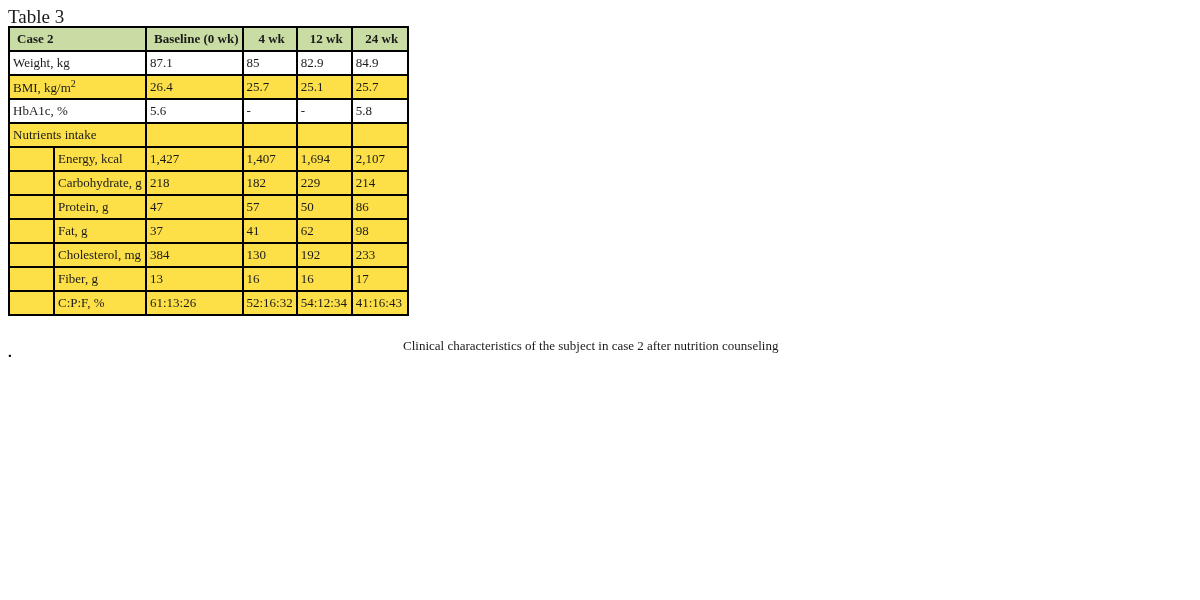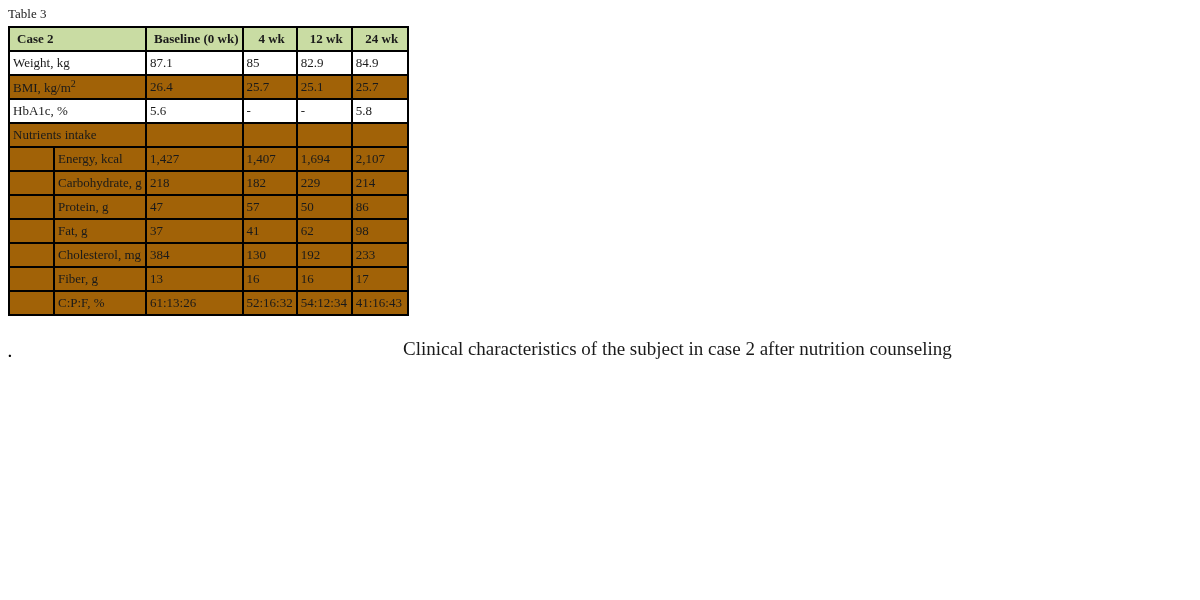--- a/index.html
+++ b/index.html
@@ -6,21 +6,21 @@
     margin: 0; padding: 0;
     width: 1200px; height: 600px;
     background: #ffffff;
     font-family: "Liberation Serif", "DejaVu Serif", serif;
     position: relative;
     overflow: hidden;
   }
   .table-label {
     position: absolute;
     left: 8px; top: 6px;
-    font-size: 13px;
+    font-size: 19px;
     color: #1a1a1a;
   }
   table.case-table {
     position: absolute;
     left: 8px; top: 26px;
     border-collapse: collapse;
     table-layout: fixed;
   }
   table.case-table td, table.case-table th {
     border: 2px solid #000000;
@@ -33,30 +33,30 @@
     white-space: nowrap;
   }
   table.case-table th {
     background: #c9dca3;
     font-weight: bold;
     padding-left: 7px;
   }
   th.case-head { text-align: left; padding-left: 5px; }
   th.col-head { text-align: center; padding: 0 1px; }
   tr.row-white td { background: #ffffff; }
-  tr.row-green td { background: #a16207; }
+  tr.row-green td { background: #fde047; }
   td.lbl { text-align: left; padding-left: 5px; }
   td.sublbl { text-align: left; padding-left: 5px; }
   td.indent { }
   td.val { padding: 0 1px; }
   sup { font-size: 10px; }
   .caption {
     position: absolute;
     left: 403px; top: 338px;
-    font-size: 19px;
+    font-size: 13px;
     color: #1a1a1a;
     white-space: nowrap;
   }
   .footnote-dot {
     position: absolute;
     left: 8px; top: 344px;
     font-size: 15px;
     font-weight: bold;
     color: #000000;
   }

